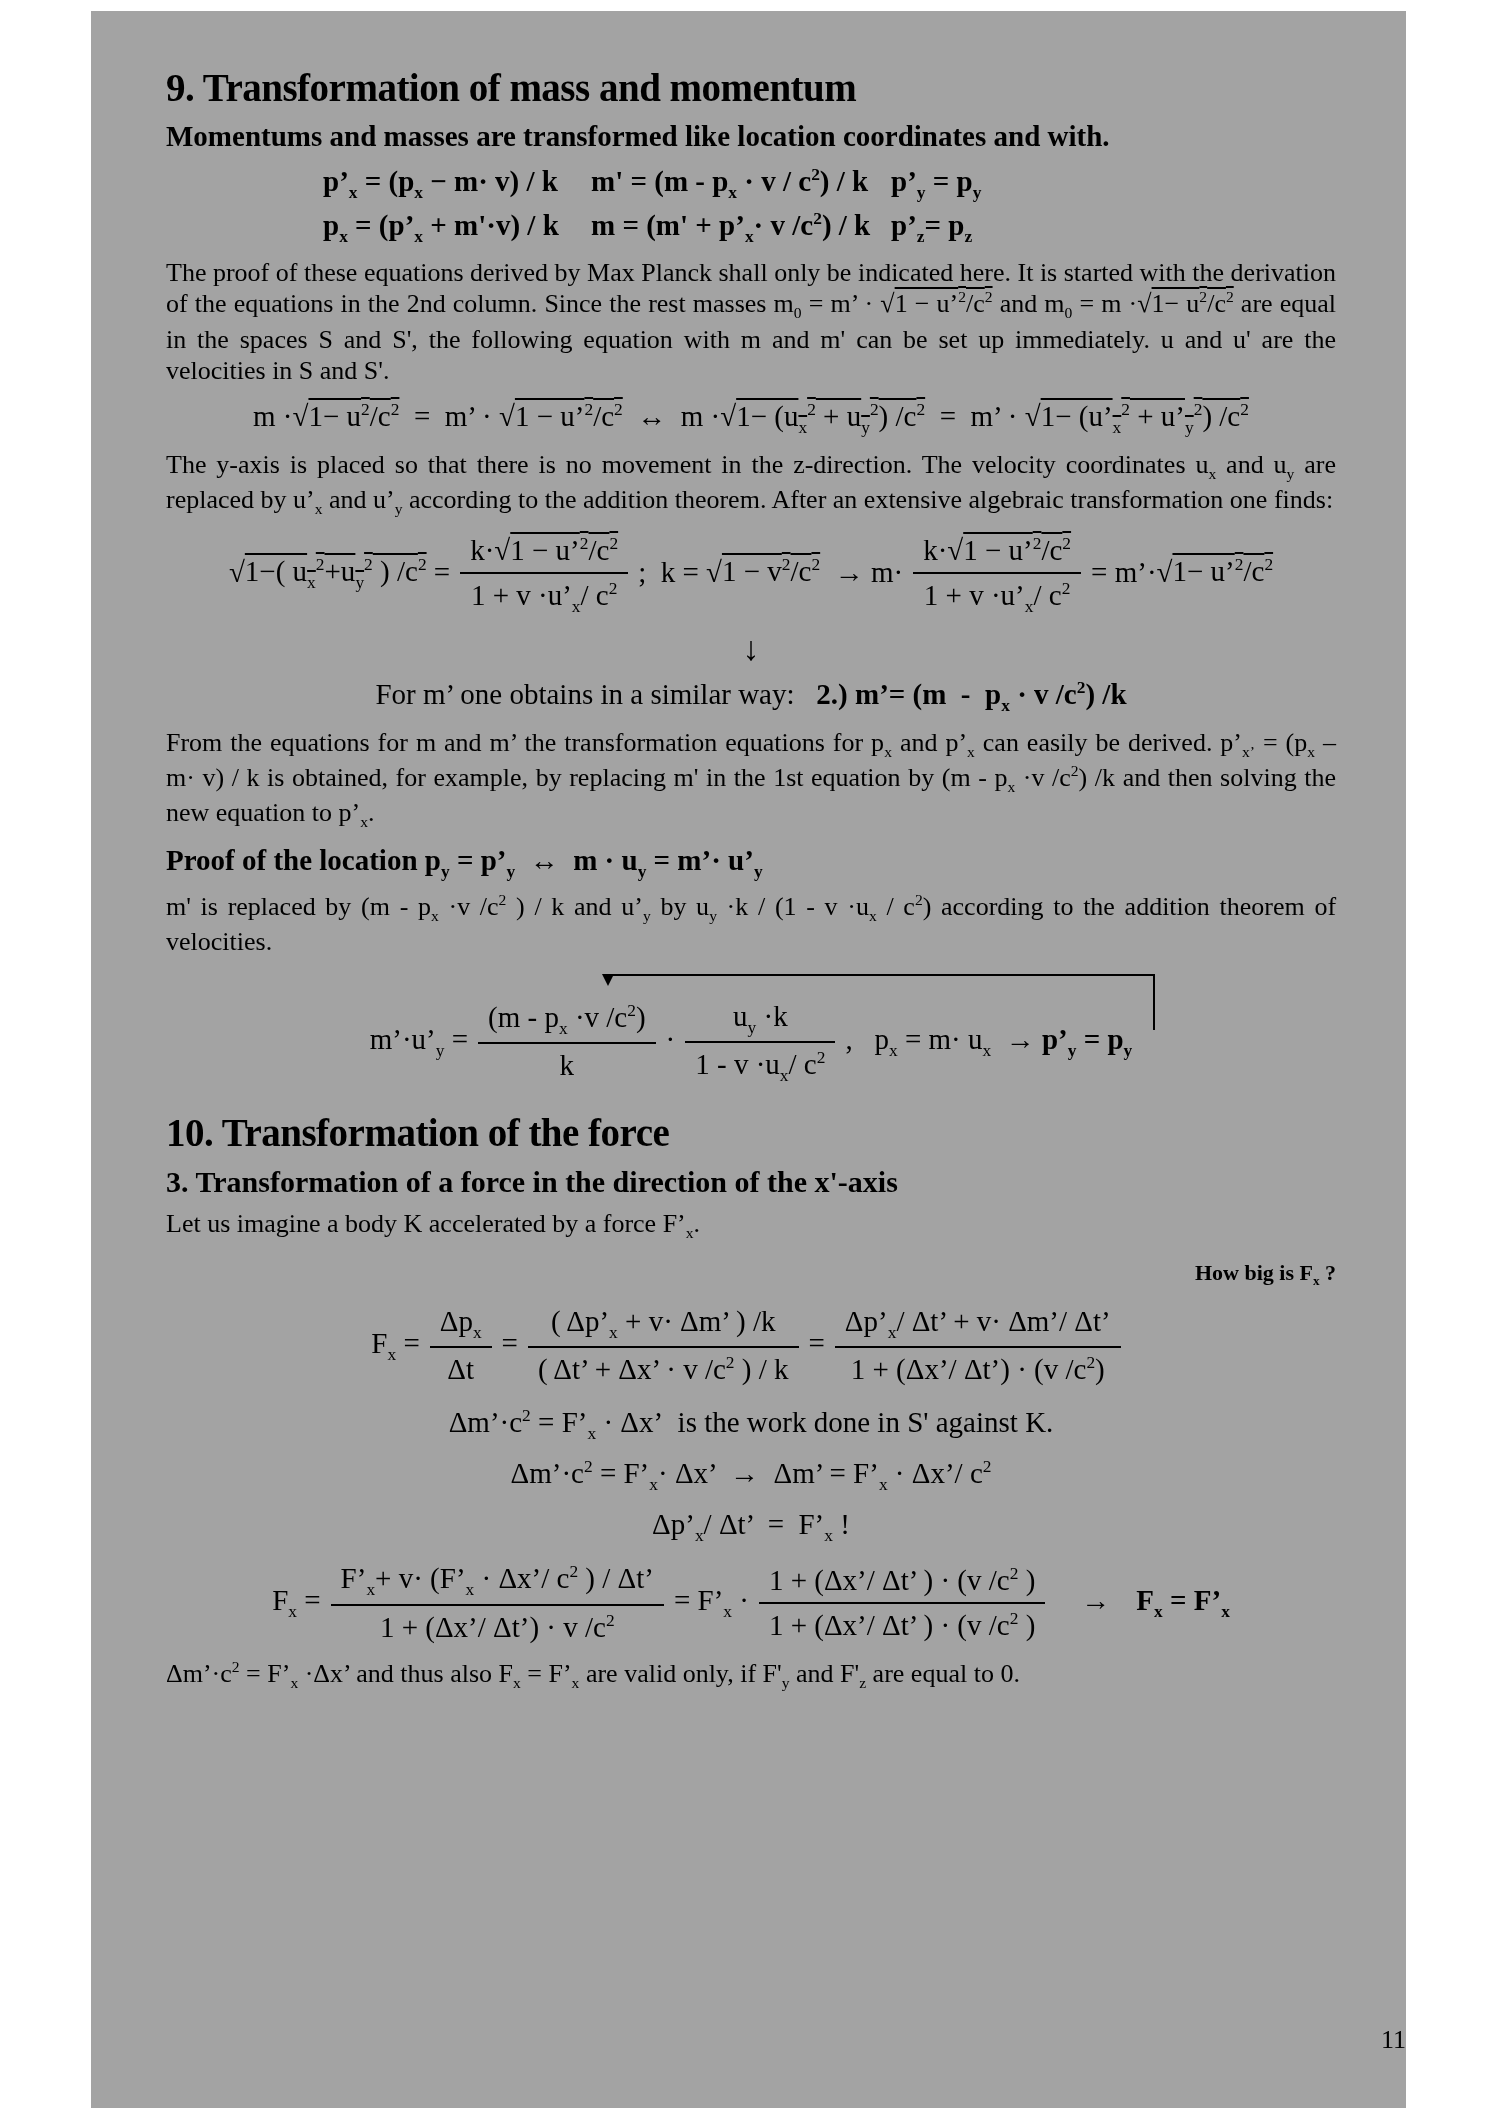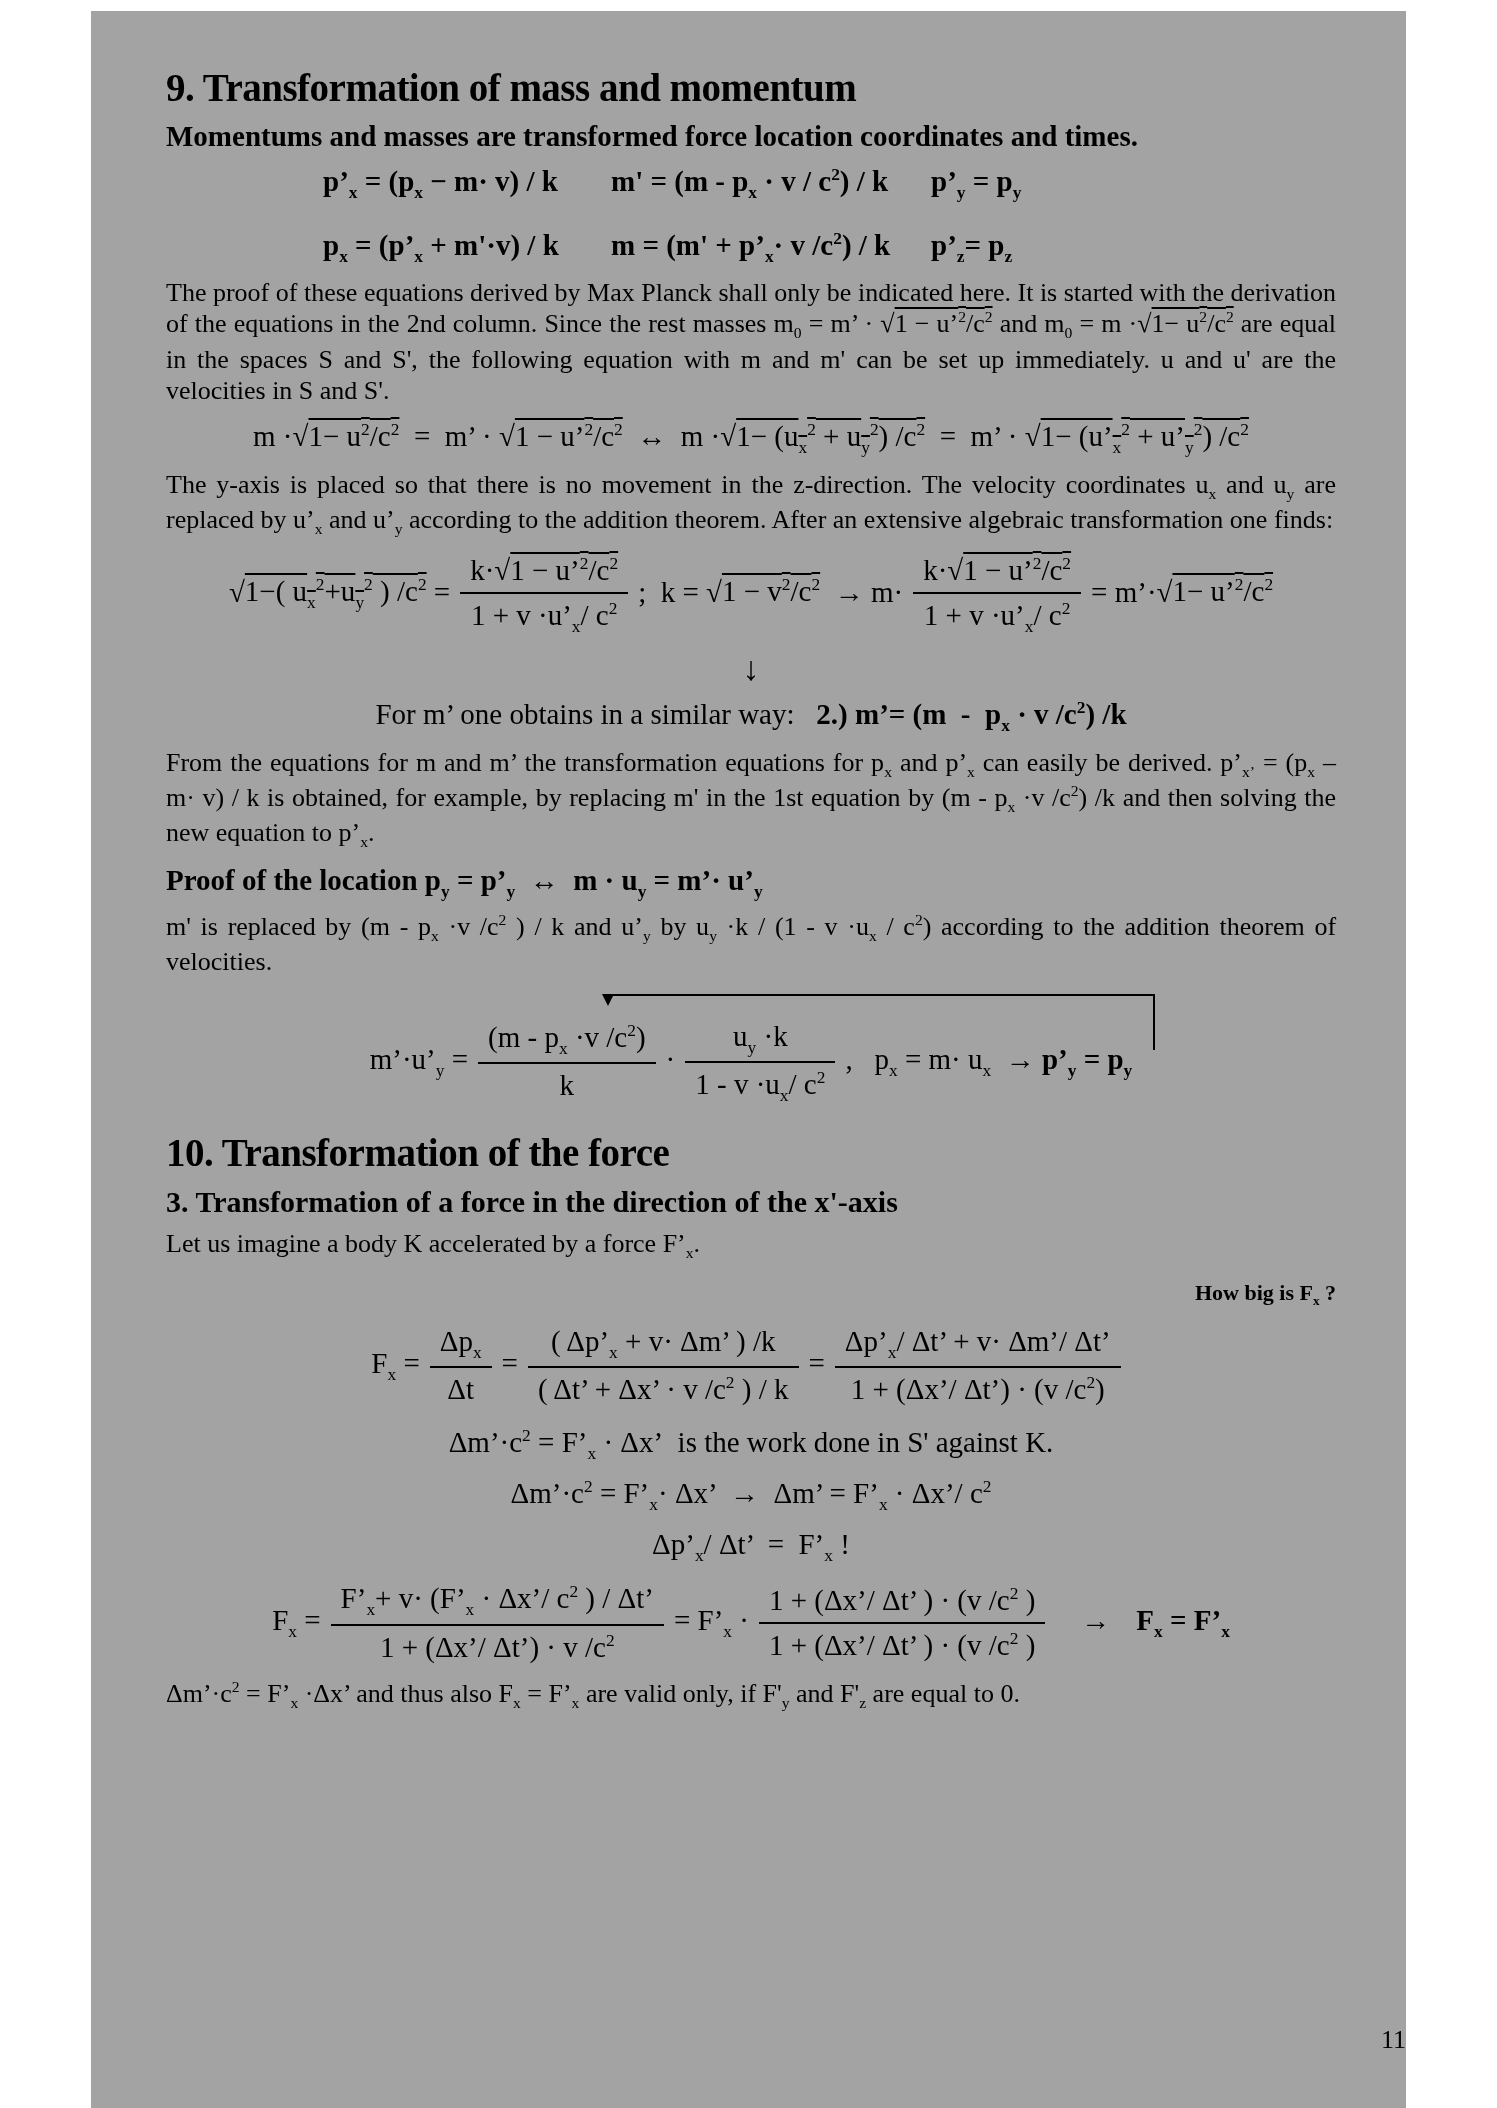--- a/index.html
+++ b/index.html
@@ -8,21 +8,21 @@
     font-family:"Liberation Serif","DejaVu Serif",serif;
     position:relative; overflow:hidden; margin:11px auto;
   }
   .content { padding:50px 70px 0 75px; }
   .h1 { font-size:39px; font-weight:bold; margin:4px 0 10px; letter-spacing:-0.5px; }
   .h1.s10 { margin-top:24px; }
   .h2 { font-size:30px; font-weight:bold; margin:10px 0 8px; }
   .intro { font-size:29px; font-weight:bold; margin:0 0 8px; }
   .eq-grid {
     display:grid; grid-template-columns:268px 300px auto;
-    margin:0 0 4px 157px; font-weight:bold; font-size:29px; line-height:1.42;gap:20px;
+    margin:0 0 4px 157px; font-weight:bold; font-size:29px; line-height:1.42;
   }
   p.body { font-size:26px; line-height:1.21; text-align:justify; margin:9px 0; }
   .eq { font-size:29px; text-align:center; margin:12px 0; line-height:1.45; }
   .eq.tight { margin:6px 0; }
   .eq .gap { display:inline-block; width:26px; }
   .frac { display:inline-block; vertical-align:middle; text-align:center; margin:0 10px; line-height:1.3; }
   .frac .num { display:block; padding:0 10px 3px; border-bottom:2.5px solid #000; }
   .frac .den { display:block; padding:3px 10px 0; }
   .ol { text-decoration:overline; }
   sup { font-size:0.60em; }
@@ -43,21 +43,21 @@
   }
   .pageno { position:absolute; left:0; right:0; bottom:64px; text-align:right; font-size:26px; }
 </style>
 </head>
 <body>
 
 <div class="page">
   <div class="content">
 
     <div class="h1">9. Transformation of mass and momentum</div>
-    <div class="intro">Momentums and masses are transformed force location coordinates and times.</div>
+    <div class="intro">Momentums and masses are transformed like location coordinates and with.</div>
 
     <div class="eq-grid">
       <span>p’<sub>x</sub> = (p<sub>x</sub> − m· v) / k</span>
       <span>m' = (m - p<sub>x</sub> · v / c<sup>2</sup>) / k</span>
       <span>p’<sub>y</sub> = p<sub>y</sub></span>
       <span>p<sub>x</sub> = (p’<sub>x</sub> + m'·v) / k</span>
       <span>m = (m' + p’<sub>x</sub>· v /c<sup>2</sup>) / k</span>
       <span>p’<sub>z</sub>= p<sub>z</sub></span>
     </div>
 

